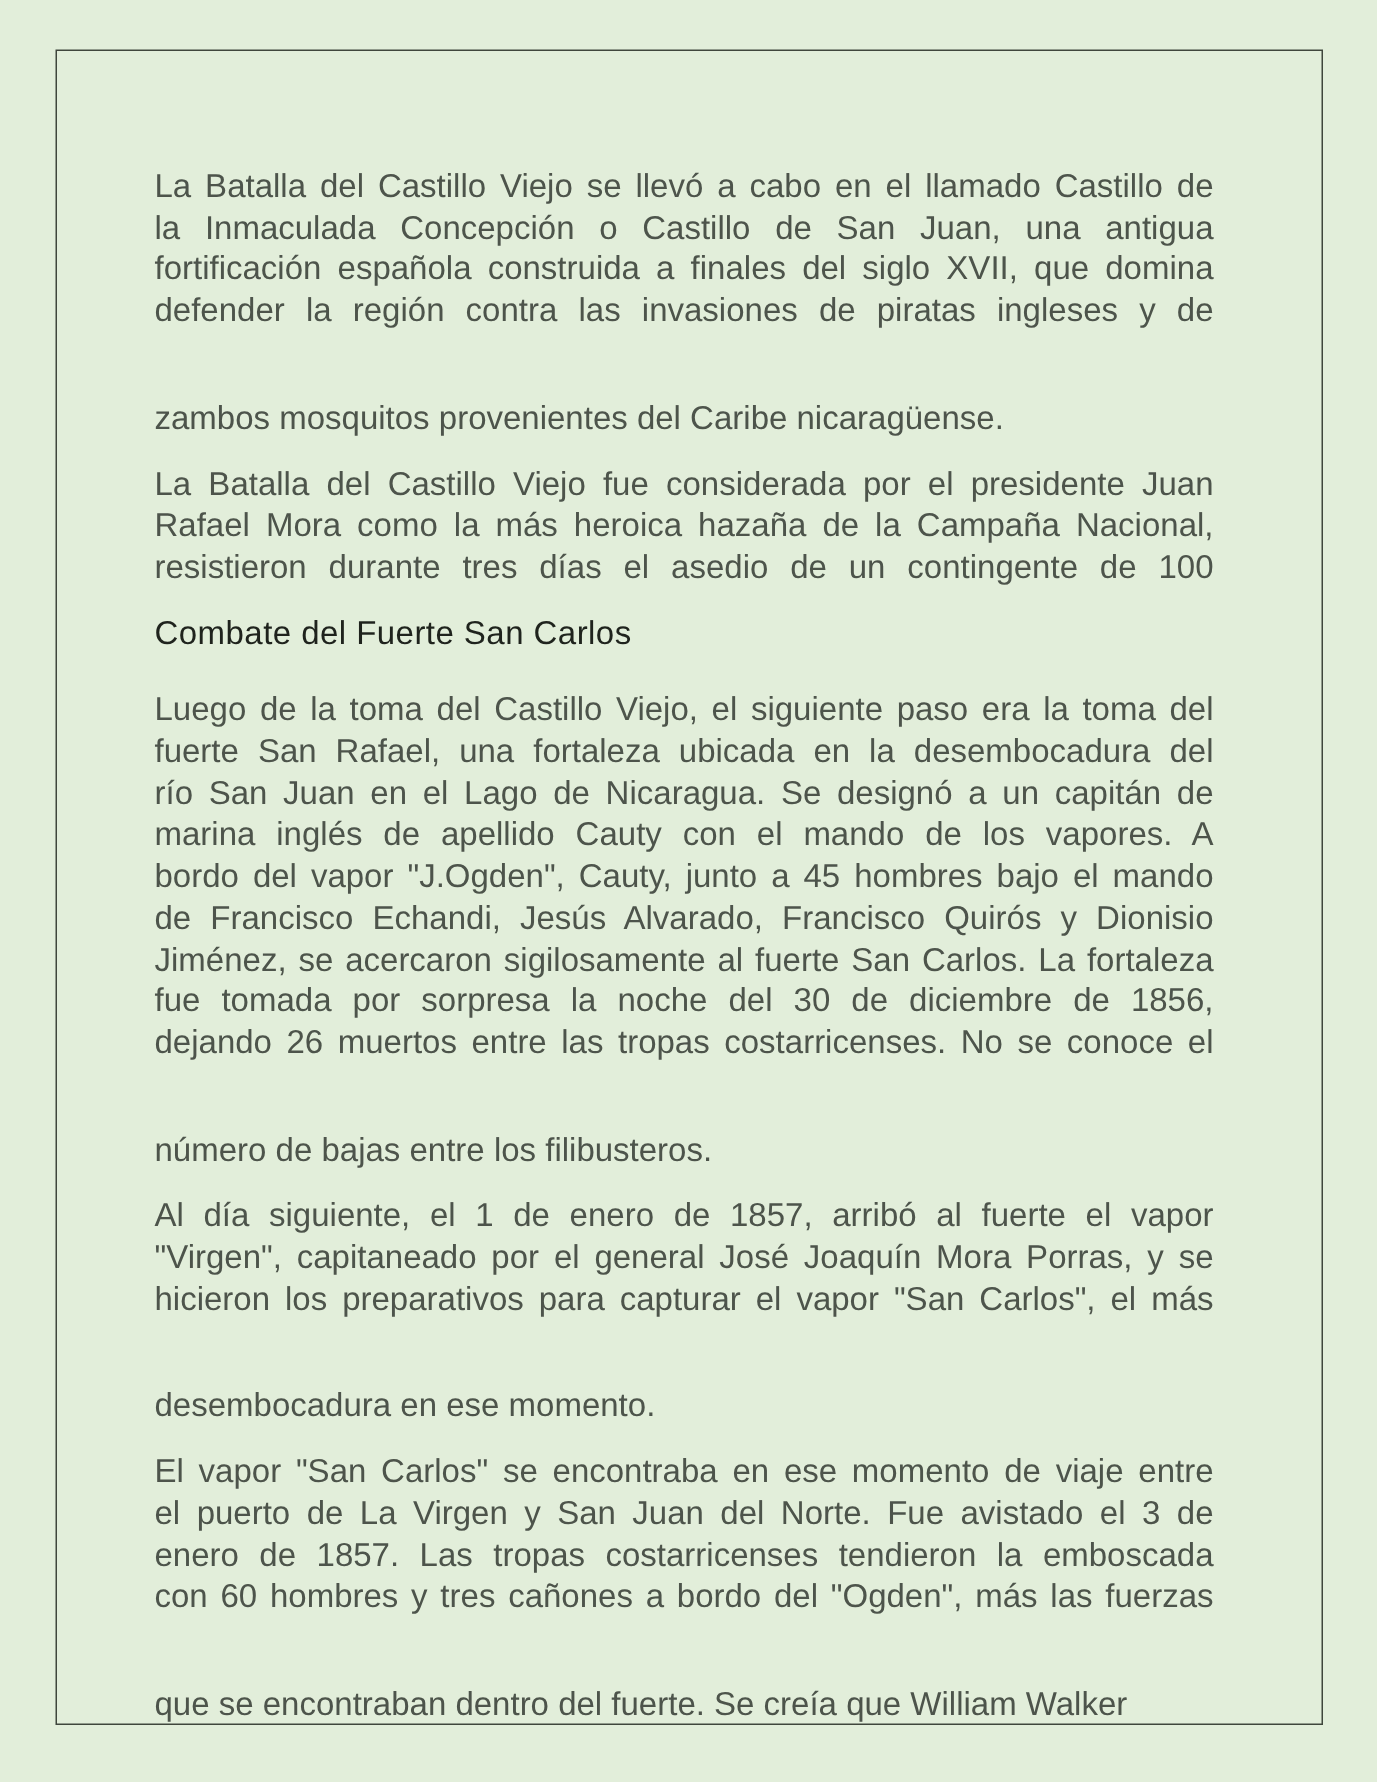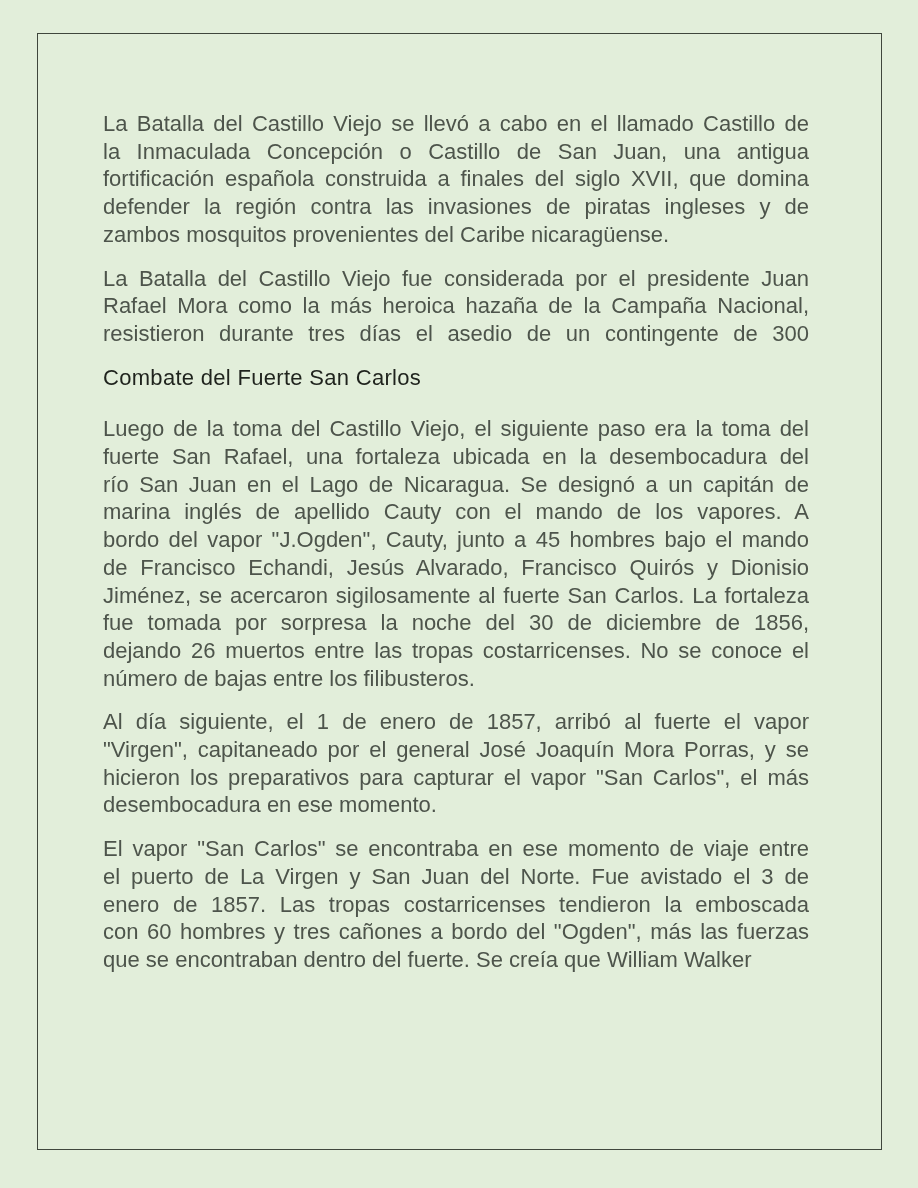--- a/index.html
+++ b/index.html
@@ -35,20 +35,21 @@
   .para {
     margin: 0 0 16px 0;
   }
   .line {
     text-align: justify;
     text-align-last: justify;
     white-space: nowrap;
   }
   .line.end {
     text-align-last: left;
+    margin-top: 44px;
   }
   .heading {
     font-size: 22px;
     font-weight: normal;
     color: #1f231d;
     line-height: 27.7px;
     margin: 12px 0 24px 0;
     letter-spacing: 0.3px;
   }
 </style>
@@ -63,21 +64,21 @@
     <div class="line">La Batalla del Castillo Viejo se llevó a cabo en el llamado Castillo de</div>
     <div class="line">la Inmaculada Concepción o Castillo de San Juan, una antigua</div>
     <div class="line">fortificación española construida a finales del siglo XVII, que domina</div>
     <div class="line">defender la región contra las invasiones de piratas ingleses y de</div>
     <div class="line end">zambos mosquitos provenientes del Caribe nicaragüense.</div>
   </div>
 
   <div class="para">
     <div class="line">La Batalla del Castillo Viejo fue considerada por el presidente Juan</div>
     <div class="line">Rafael Mora como la más heroica hazaña de la Campaña Nacional,</div>
-    <div class="line">resistieron durante tres días el asedio de un contingente de 300</div>
+    <div class="line">resistieron durante tres días el asedio de un contingente de 100</div>
   </div>
 
   <div class="heading">Combate del Fuerte San Carlos</div>
 
   <div class="para">
     <div class="line">Luego de la toma del Castillo Viejo, el siguiente paso era la toma del</div>
     <div class="line">fuerte San Rafael, una fortaleza ubicada en la desembocadura del</div>
     <div class="line">río San Juan en el Lago de Nicaragua. Se designó a un capitán de</div>
     <div class="line">marina inglés de apellido Cauty con el mando de los vapores. A</div>
     <div class="line">bordo del vapor "J.Ogden", Cauty, junto a 45 hombres bajo el mando</div>

